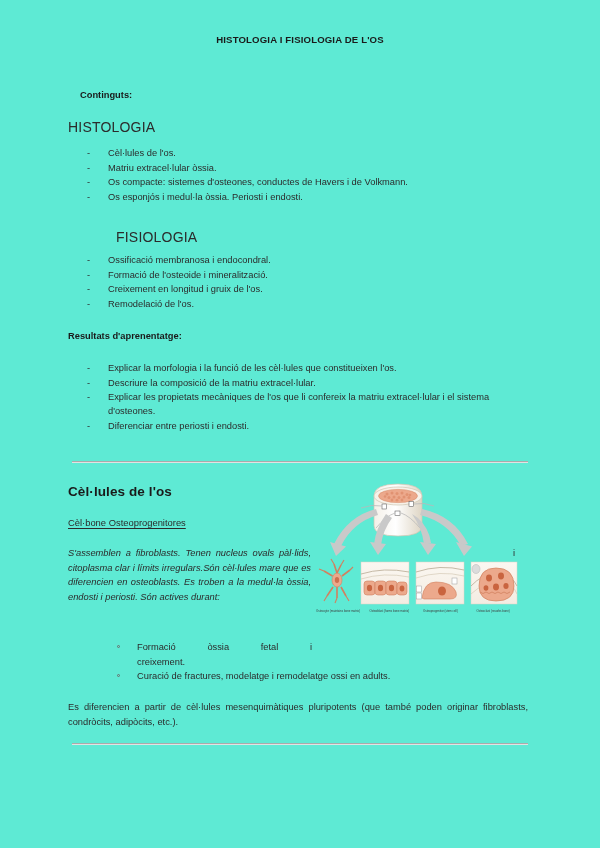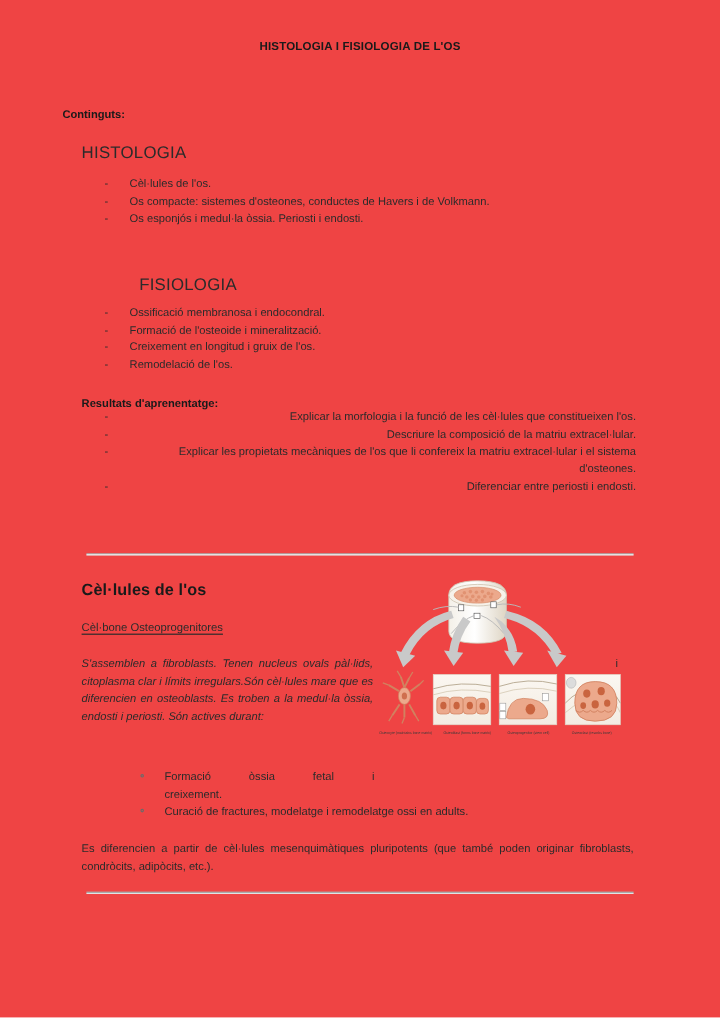--- a/index.html
+++ b/index.html
@@ -12,21 +12,21 @@
     height: 848px;
     position: relative;
     font-family: "Liberation Sans", sans-serif;
     color: #231f20;
     overflow: hidden;
   }
 
   .page {
     position: absolute;
     inset: 0;
-    background: #ef4444;
+    background: #5eead4;
   }
 
   
   .doc-title {
     position: absolute;
     left: 0;
     right: 0;
     top: 34px;
     text-align: center;
     font-size: 9.6px;
@@ -188,42 +188,43 @@
     filter: blur(0.18px);
   }
 </style>
 </head>
 <body>
 
 <div class="page">
 
   <div class="doc-title">HISTOLOGIA I FISIOLOGIA DE L'OS</div>
 
-  <div class="block bold" style="left:52px; top:89px;">Continguts:</div>
+  <div class="block bold" style="left:80px; top:89px;">Continguts:</div>
 
   <div class="section-label" style="top:119px;">HISTOLOGIA</div>
 
   <ul class="dash-list" style="top:146px;">
     <li>Cèl·lules de l'os.</li>
+    <li>Matriu extracel·lular òssia.</li>
     <li>Os compacte: sistemes d'osteones, conductes de Havers i de Volkmann.</li>
     <li>Os esponjós i medul·la òssia. Periosti i endosti.</li>
   </ul>
 
   <div class="section-label" style="top:229px;padding-left:48px;">FISIOLOGIA</div>
 
   <ul class="dash-list" style="top:253px;">
     <li>Ossificació membranosa i endocondral.</li>
     <li>Formació de l'osteoide i mineralització.</li>
     <li>Creixement en longitud i gruix de l'os.</li>
     <li>Remodelació de l'os.</li>
   </ul>
 
   <div class="block bold" style="left:68px; top:330px;">Resultats d'aprenentatge:</div>
 
-  <ul class="dash-list" style="top:340px; width:462px;text-align:right;">
+  <ul class="dash-list" style="top:361px; width:462px;">
     <li>Explicar la morfologia i la funció de les cèl·lules que constitueixen l'os.</li>
     <li>Descriure la composició de la matriu extracel·lular.</li>
     <li class="wrap">Explicar les propietats mecàniques de l'os que li confereix la matriu extracel·lular i el sistema d'osteones.</li>
     <li>Diferenciar entre periosti i endosti.</li>
   </ul>
 
   <div class="divider" style="top:461px;"></div>
 
   <div class="h2" style="top:484px;">Cèl·lules de l'os</div>
 

